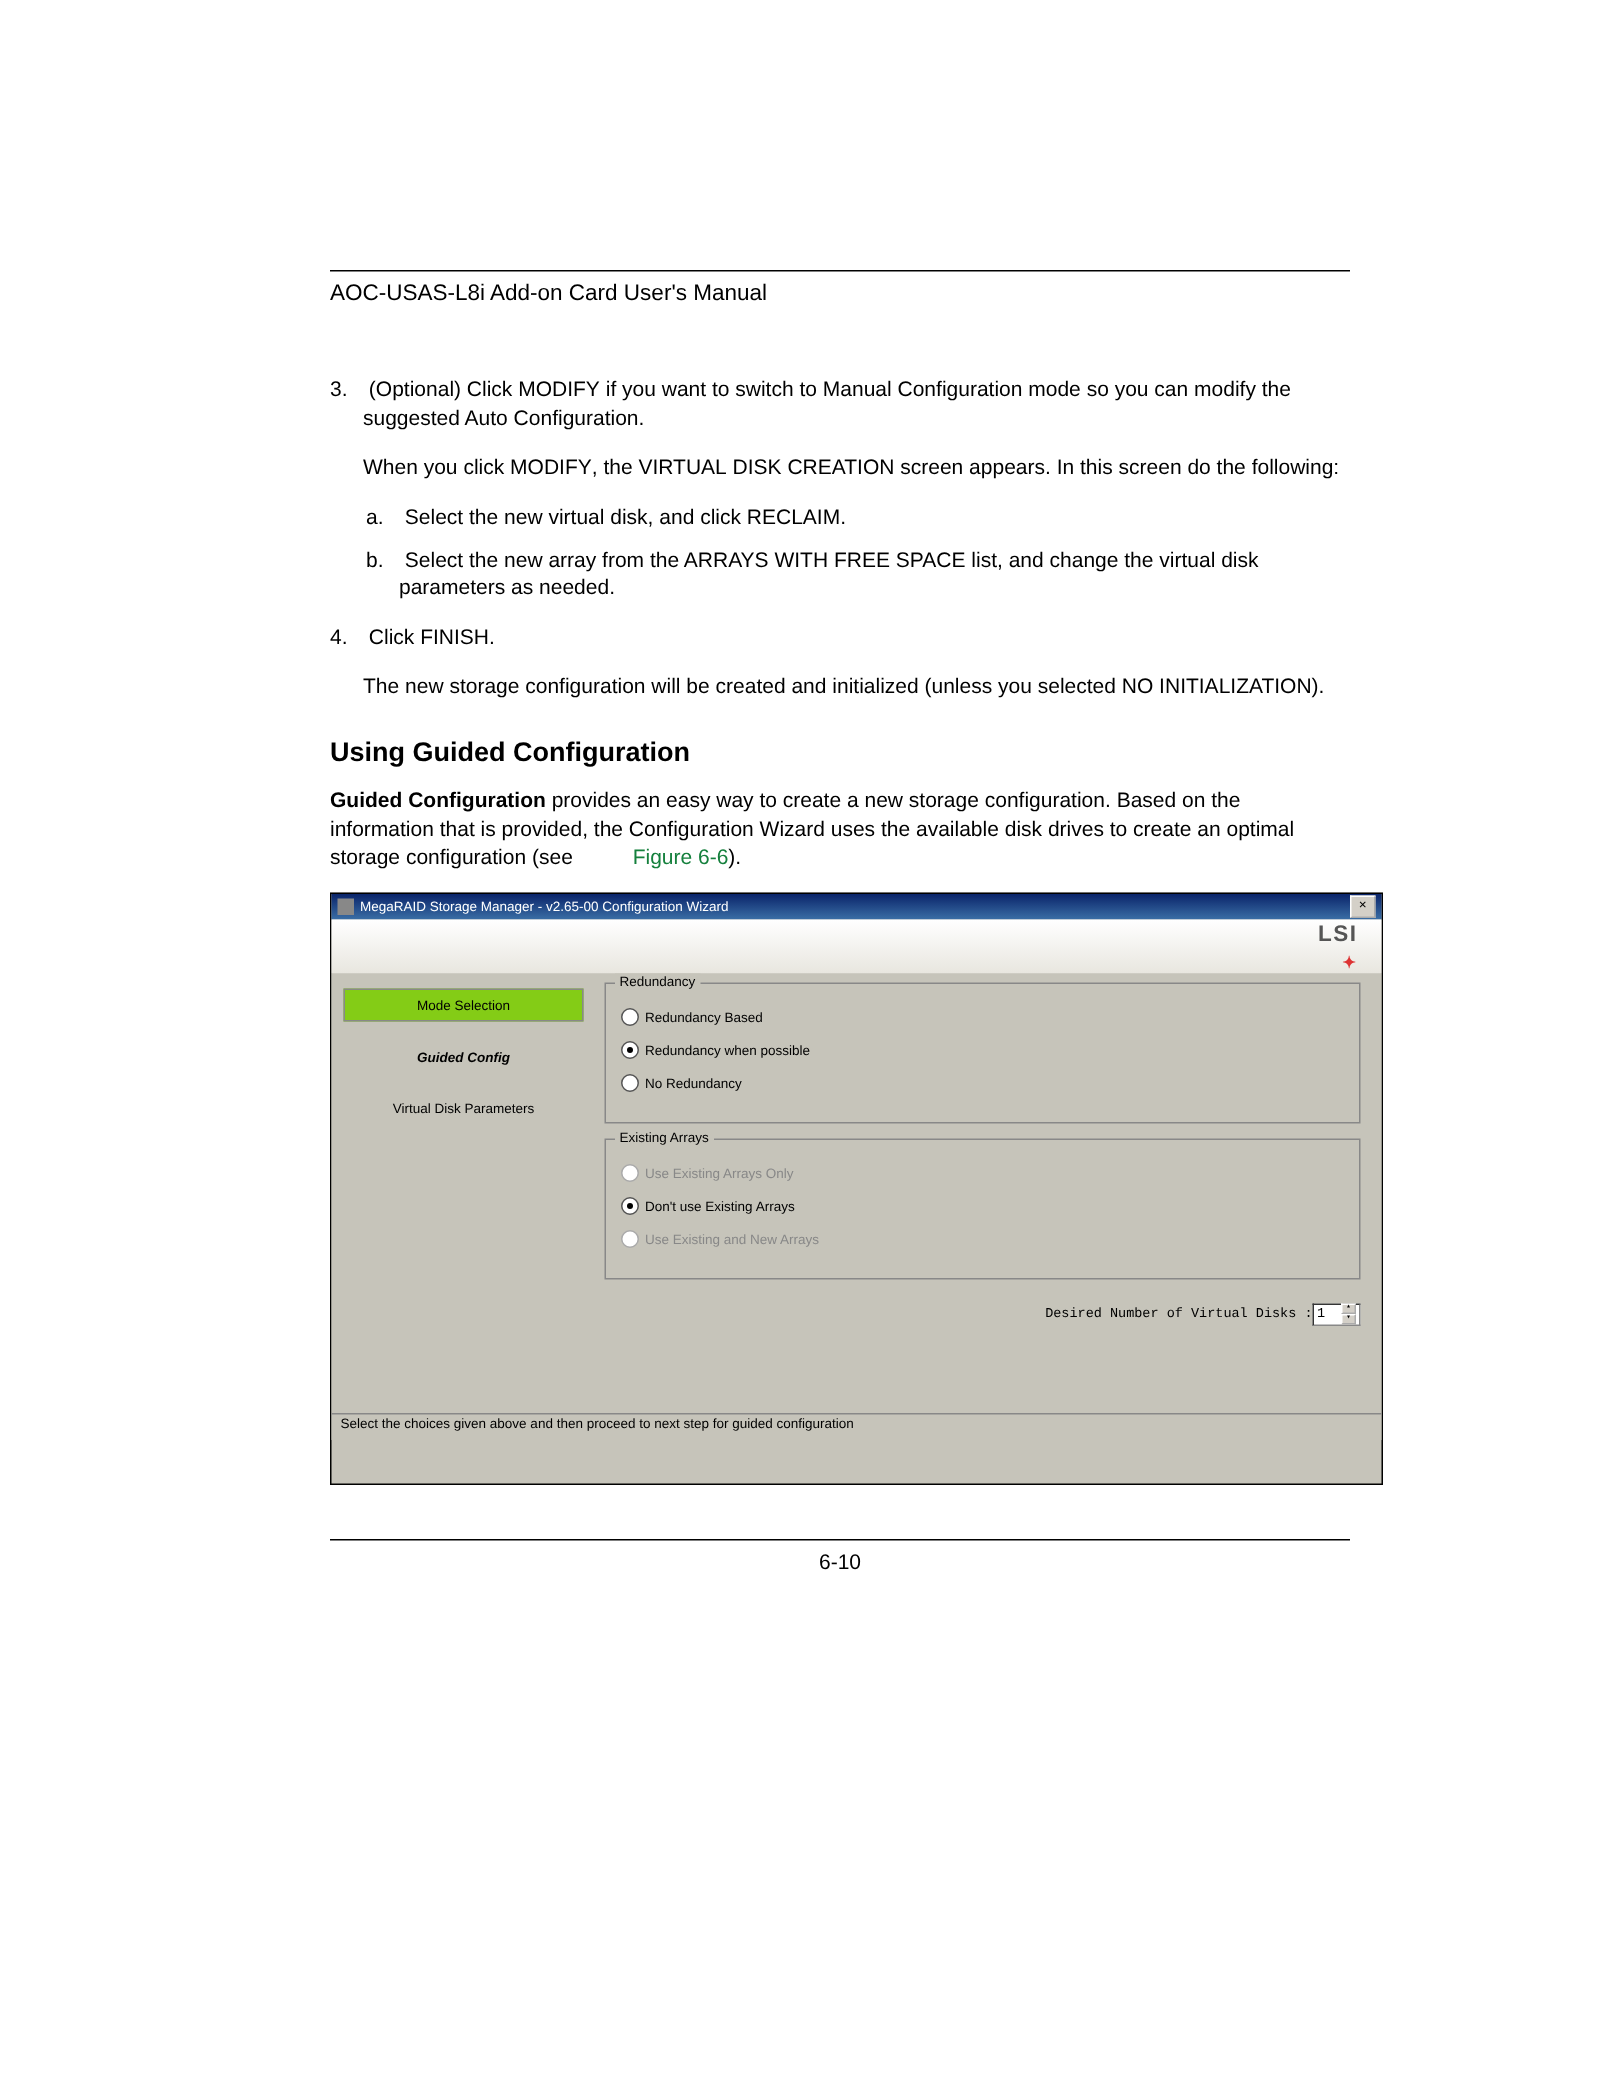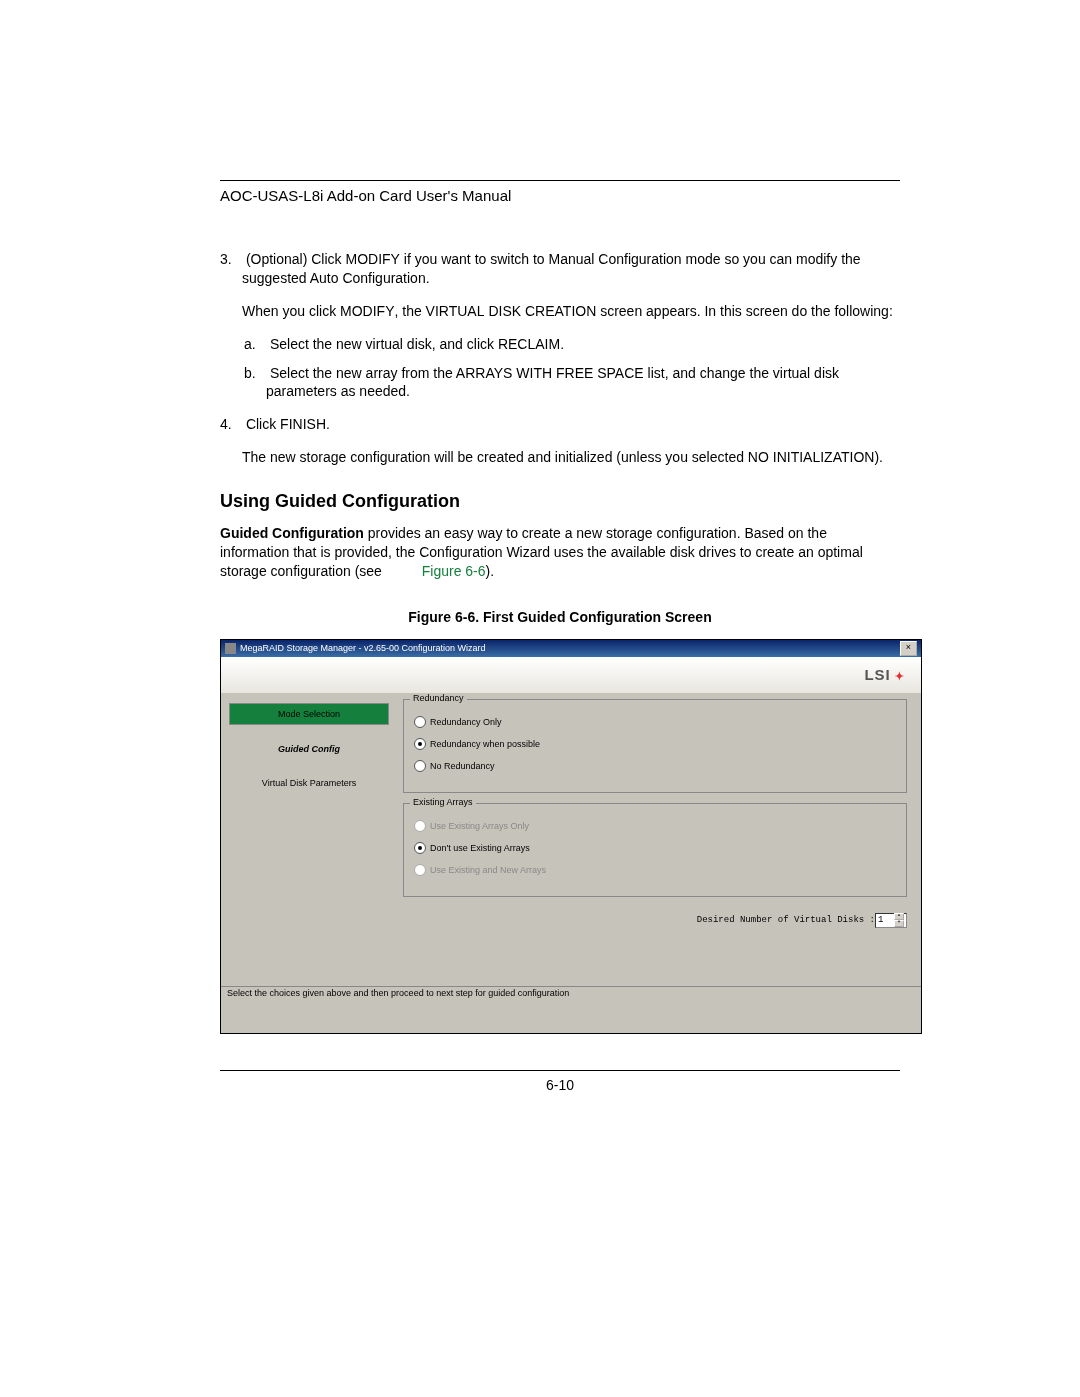--- a/index.html
+++ b/index.html
@@ -112,39 +112,40 @@
     padding-right: 16px;
   }
   .lsi-logo {
     font-size: 15px;
     font-weight: bold;
     letter-spacing: 1px;
     color: #555;
     display: flex;
     align-items: flex-end;
     gap: 4px;
+    flex-direction: column;
   }
   .lsi-star { color: #d33; font-size: 11px; }
   .wizard-body {
     display: flex;
     height: 293px;
     background: #c6c4ba;
   }
   .wiz-left {
     width: 160px;
     padding: 10px 8px;
   }
   .wiz-step {
     text-align: center;
     font-size: 9px;
     padding: 5px 0;
   }
   .wiz-step.boxed {
     border: 1px solid #888;
-    background: #15803d;
+    background: #84cc16;
     margin-bottom: 4px;
   }
   .wiz-step.active {
     font-weight: bold;
     font-style: italic;
     margin: 14px 0;
   }
   .wiz-right {
     flex: 1;
     padding: 6px 14px 6px 6px;
@@ -288,21 +289,20 @@
       </div>
     </li>
   </ol>
 
   <div class="section-title">Using Guided Configuration</div>
 
   <div class="para">
     <span class="bold">Guided Configuration</span><span> provides an easy way to create a new storage configuration. Based on the information that is provided, the Configuration Wizard uses the available disk drives to create an optimal storage configuration (see </span><span class="link">Figure 6-6</span><span>).</span>
   </div>
 
-  <div class="figure-caption">Figure 6-6. First Guided Configuration Screen</div>
 
   <div class="shot">
     <div class="titlebar">
       <div class="titlebar-left">
         <div class="titlebar-icon"></div>
         <span>MegaRAID Storage Manager - v2.65-00 Configuration Wizard</span>
       </div>
       <div class="close-btn">×</div>
     </div>
     <div class="banner">
@@ -315,21 +315,21 @@
       <div class="wiz-left">
         <div class="wiz-step boxed">Mode Selection</div>
         <div class="wiz-step active">Guided Config</div>
         <div class="wiz-step">Virtual Disk Parameters</div>
       </div>
       <div class="wiz-right">
         <div class="fieldset">
           <div class="legend">Redundancy</div>
           <div class="radio-row">
             <span class="radio"></span>
-            <span>Redundancy Only</span>
+            <span>Redundancy Based</span>
           </div>
           <div class="radio-row">
             <span class="radio">
                 <span class="radio-dot"></span>
               </span>
             <span>Redundancy when possible</span>
           </div>
           <div class="radio-row">
             <span class="radio"></span>
             <span>No Redundancy</span>

